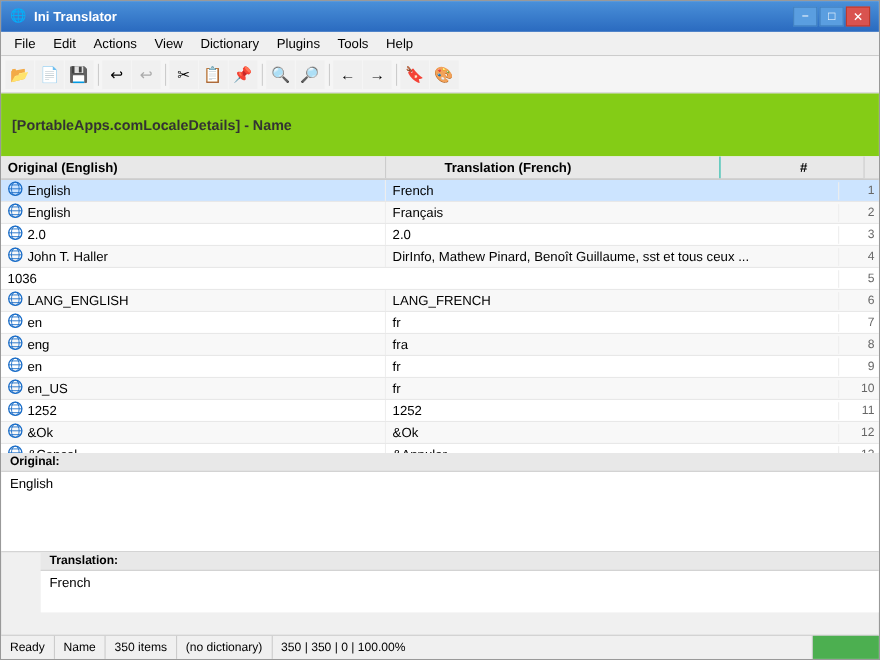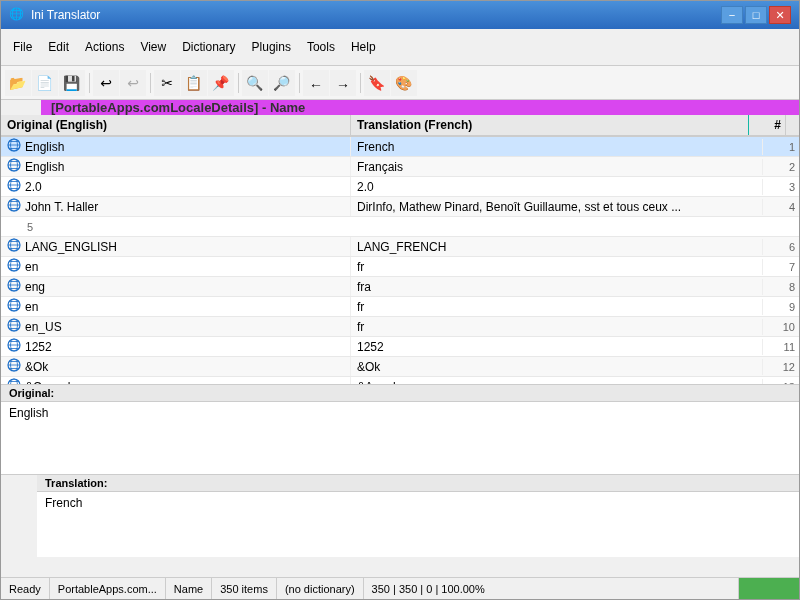--- a/index.html
+++ b/index.html
@@ -2,41 +2,41 @@
 <html><head>
   <meta charset="utf-8">
   <style>
     * { margin: 0; padding: 0; box-sizing: border-box; }
     body { font-family: 'Segoe UI', Tahoma, sans-serif; font-size: 12px; background: #f0f0f0; user-select: none; }
 
     .window { width: 800px; height: 600px; display: flex; flex-direction: column; border: 1px solid #999; background: #f0f0f0; }
 
     .title-bar { background: linear-gradient(to bottom, #4a90d9, #2a6abf); height: 28px; display: flex; align-items: center; padding: 0 8px; color: white; font-size: 12px; }
     .title-bar-icon { width: 16px; height: 16px; margin-right: 6px; }
-    .title-bar-title { flex: 1; font-weight: normal; }
+    .title-bar-title { flex: 1; font-weight: bold; }
     .title-bar-controls { display: flex; gap: 2px; }
     .title-bar-btn { width: 22px; height: 18px; background: #5a9ee0; border: 1px solid #4080c0; color: white; cursor: pointer; font-size: 11px; display: flex; align-items: center; justify-content: center; }
     .title-bar-btn.close { background: #d9534f; border-color: #c0392b; }
 
-    .menu-bar { background: #f0f0f0; border-bottom: 1px solid #ccc; height: 37px; display: flex; align-items: center; padding: 0 4px; }
+    .menu-bar { background: #f0f0f0; border-bottom: 1px solid #ccc; height: 22px; display: flex; align-items: center; padding: 0 4px; }
     .menu-item { padding: 2px 8px; cursor: pointer; font-size: 12px; height: 100%; display: flex; align-items: center; }
 
     .toolbar { background: #f5f5f5; border-bottom: 1px solid #ccc; height: 34px; display: flex; align-items: center; padding: 2px 4px; gap: 1px; }
     .tb-btn { width: 26px; height: 26px; background: #f0f0f0; border: 1px solid transparent; cursor: pointer; display: flex; align-items: center; justify-content: center; font-size: 14px; }
     .tb-sep { width: 6px; height: 26px; display: flex; align-items: center; justify-content: center; }
     .tb-sep::after { content: ''; display: block; width: 1px; height: 20px; background: #ccc; }
     .themes-btn { display: flex; align-items: center; padding: 2px 8px; background: #f0f0f0; border: 1px solid #bbb; cursor: pointer; font-size: 12px; height: 26px; margin-left: 4px; }
     .themes-arrow { margin-left: 4px; font-size: 10px; }
 
-    .header-bar { background: #d946ef; padding: 0 10px; color: #333; font-size: 13px; font-weight: bold; margin-left: 40px; }
+    .header-bar { background: #84cc16; padding: 21px 10px; color: #333; font-size: 13px; font-weight: bold; }
 
     .main-content { flex: 1; display: flex; flex-direction: column; overflow: hidden; }
 
     .table-container { flex: 0 0 auto; height: 270px; overflow: hidden; display: flex; flex-direction: column; border-bottom: 1px solid #ccc; }
-    .table-header { display: flex; background: #e8e8e8; border-bottom: 2px solid #ccc; height: 22px; }
+    .table-header { display: flex; background: #e8e8e8; border-bottom: 2px solid #ccc; height: 22px; gap: 47px; }
     .col-original { flex: 0 0 350px; padding: 2px 6px; font-weight: bold; border-right: 1px solid #ccc; overflow: hidden; display: flex; align-items: center; }
     .col-translation { flex: 1; padding: 2px 6px; font-weight: bold; border-right: 1px solid #14b8a6; overflow: hidden; display: flex; align-items: center; }
     .col-num { flex: 0 0 36px; padding: 2px 4px; font-weight: bold; text-align: right; display: flex; align-items: center; justify-content: flex-end; }
 
     .table-body { flex: 1; overflow-y: auto; }
     .table-row { display: flex; height: 20px; align-items: center; border-bottom: 1px solid #e8e8e8; }
     .table-row:nth-child(even) { background: #f8f8f8; }
     .table-row:nth-child(odd) { background: #ffffff; }
     .table-row.selected { background: #cce4ff; }
     .row-original { flex: 0 0 350px; padding: 1px 6px; border-right: 1px solid #eee; overflow: hidden; white-space: nowrap; display: flex; align-items: center; gap: 4px; }
@@ -169,20 +169,21 @@
                   <line x1="1" y1="7" x2="13" y2="7" stroke="#1a6dc8" stroke-width="0.8"></line>
                   <line x1="2.5" y1="3.5" x2="11.5" y2="3.5" stroke="#1a6dc8" stroke-width="0.8"></line>
                   <line x1="2.5" y1="10.5" x2="11.5" y2="10.5" stroke="#1a6dc8" stroke-width="0.8"></line>
                 </svg></span>
               <span>John T. Haller</span>
             </div>
             <div class="row-translation">DirInfo, Mathew Pinard, Benoît Guillaume, sst et tous ceux ...</div>
             <div class="row-num">4</div>
           </div>
           <div class="table-row">
+            <div class="row-translation">1036</div>
             <div class="row-num">5</div>
           </div>
           <div class="table-row">
             <div class="row-original">
               <span><svg viewBox="0 0 14 14" width="14" height="14">
                   <circle cx="7" cy="7" r="6" fill="none" stroke="#1a6dc8" stroke-width="1.2"></circle>
                   <ellipse cx="7" cy="7" rx="3.5" ry="6" fill="none" stroke="#1a6dc8" stroke-width="0.8"></ellipse>
                   <line x1="1" y1="7" x2="13" y2="7" stroke="#1a6dc8" stroke-width="0.8"></line>
                   <line x1="2.5" y1="3.5" x2="11.5" y2="3.5" stroke="#1a6dc8" stroke-width="0.8"></line>
                   <line x1="2.5" y1="10.5" x2="11.5" y2="10.5" stroke="#1a6dc8" stroke-width="0.8"></line>
@@ -304,21 +305,20 @@
         <div class="panel-label">Translation:</div>
         <div class="panel-content">French</div>
       </div>
 
     </div>
 
   </div>
 
   <div class="status-bar">
     <div class="status-seg">Ready</div>
-    <div class="status-seg">PortableApps.com...</div>
     <div class="status-seg">Name</div>
     <div class="status-seg">350 items</div>
     <div class="status-seg">(no dictionary)</div>
     <div class="status-seg" style="flex:1;">350 | 350 | 0 | 100.00%</div>
     <div class="status-green"></div>
   </div>
 
 </div>
 
 </body></html>

